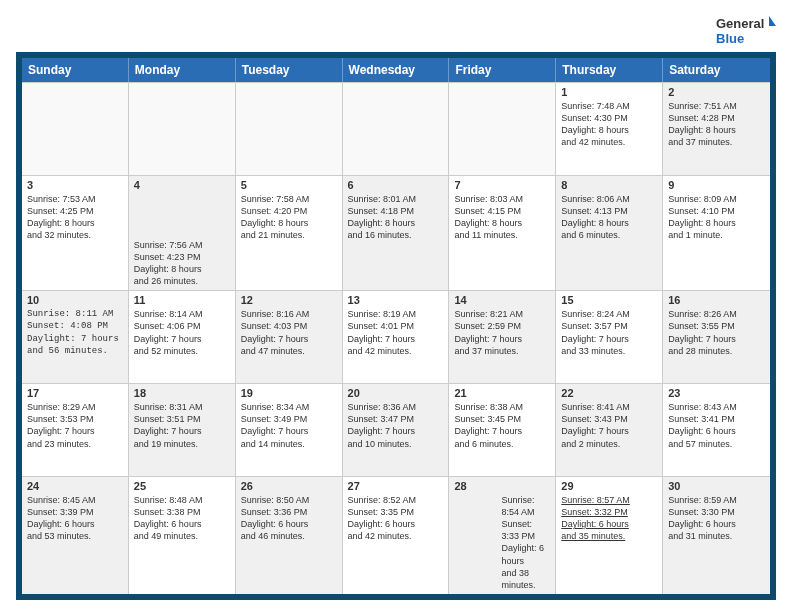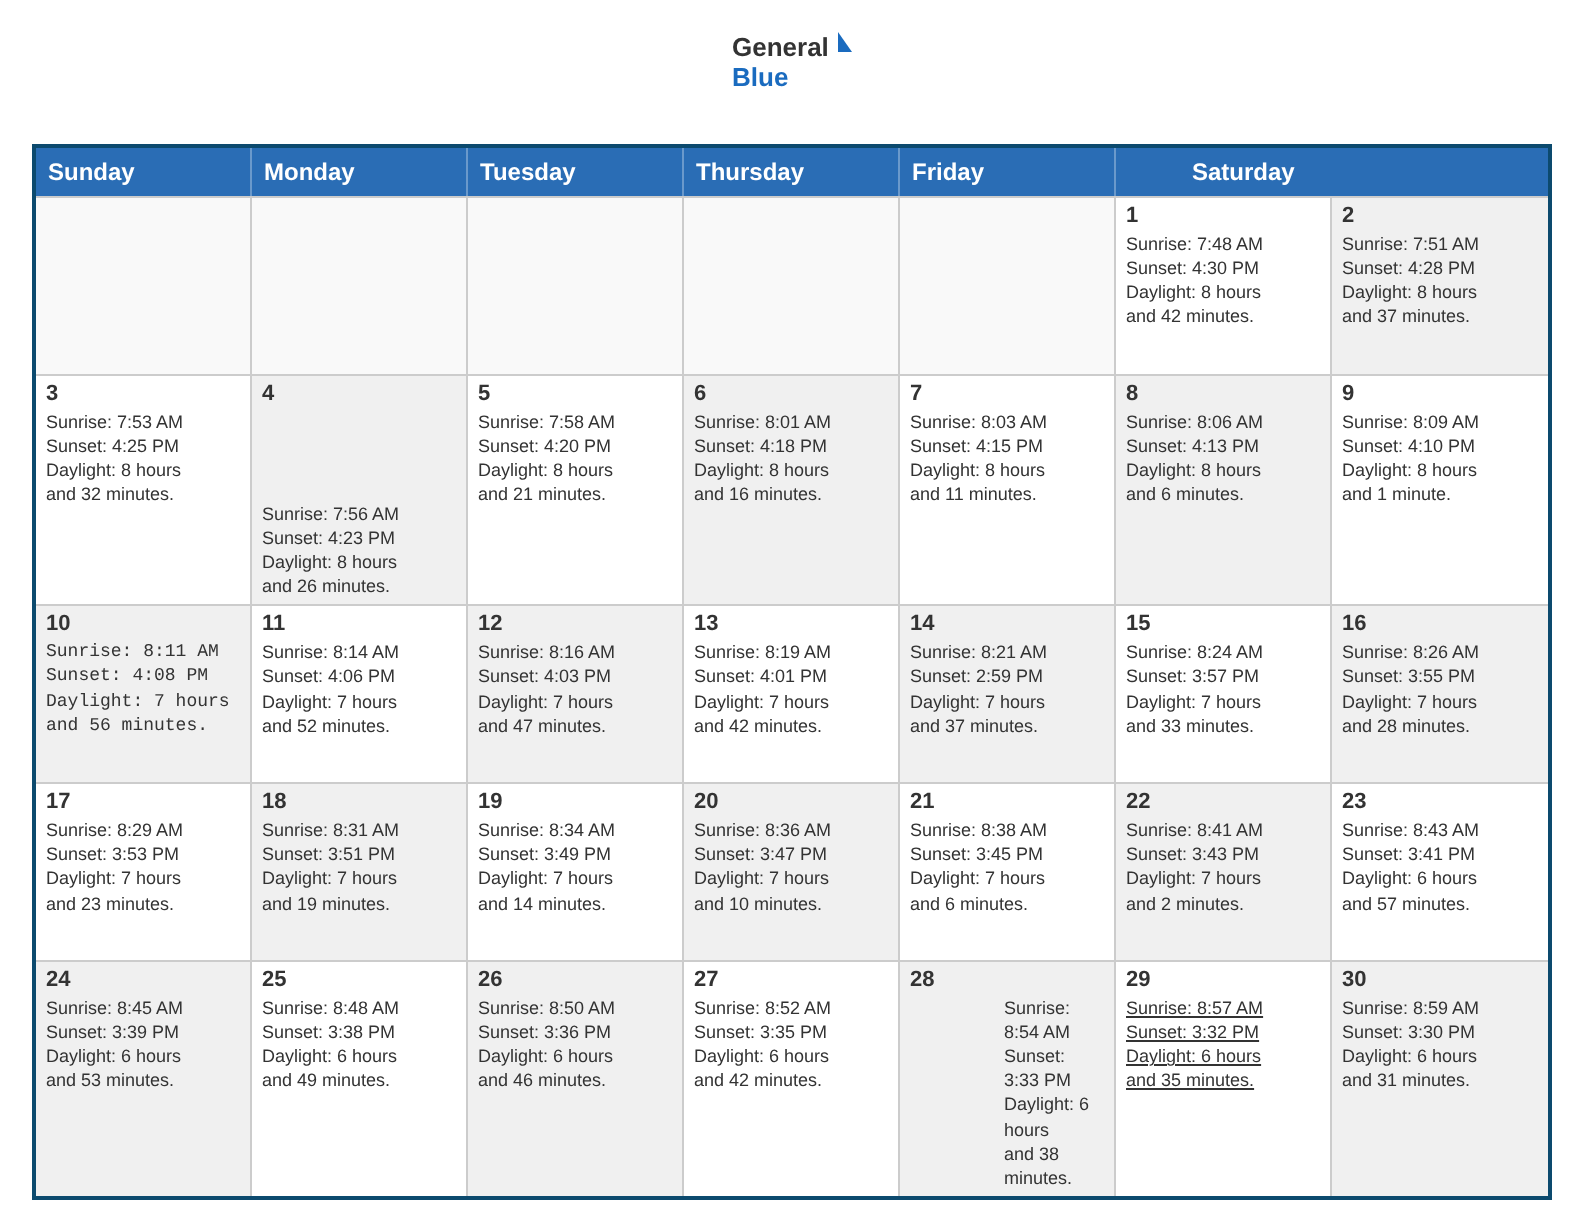--- a/index.html
+++ b/index.html
@@ -12,23 +12,23 @@
     }
     .page {
       width: 792px;
       height: 612px;
       padding: 12px 16px;
       display: flex;
       flex-direction: column;
     }
     .header {
       display: flex;
-      justify-content: center;
+      justify-content: flex-end;
       align-items: flex-start;
-      margin-bottom: 24px;
+      margin-bottom: 4px;
     }
     .logo {
       display: flex;
       align-items: center;
       gap: 4px;
     }
     .title-block {
       text-align: right;
     }
     .month-title {
@@ -38,36 +38,36 @@
       line-height: 1.1;
     }
     .location {
       font-size: 14px;
       color: #555;
     }
     .calendar {
       flex: 1;
       display: flex;
       flex-direction: column;
-      border: 2px solid #0c4a6e;
+      border: 6px solid #0c4a6e;
     }
     .cal-header-row {
       display: grid;
       grid-template-columns: repeat(7, 1fr);
       background: #2a6db5;
     }
     .cal-header-cell {
       color: #fff;
       font-weight: bold;
       font-size: 12px;
       padding: 5px 6px;
       text-align: left;
       border-right: 1px solid rgba(255,255,255,0.3);
     }
-    .cal-header-cell:last-child { border-right: none; margin-left: 32px; }
+    .cal-header-cell:last-child { border-right: none; }
     .cal-body {
       flex: 1;
       display: flex;
       flex-direction: column;
     }
     .cal-row {
       display: grid;
       grid-template-columns: repeat(7, 1fr);
       flex: 1;
       border-top: 1px solid #ccc;
@@ -110,22 +110,23 @@
     <div class="title-block">
       <div class="month-title"></div>
       <div class="location"></div>
     </div>
   </div>
   <div class="calendar">
     <div class="cal-header-row" id="cal-header">
         <div class="cal-header-cell">Sunday</div>
         <div class="cal-header-cell">Monday</div>
         <div class="cal-header-cell">Tuesday</div>
+        <div class="cal-header-cell">Wednesday</div>
+        <div class="cal-header-cell">Friday</div>
         <div class="cal-header-cell">Thursday</div>
-        <div class="cal-header-cell">Friday</div>
         <div class="cal-header-cell">Saturday</div>
       </div>
     <div class="cal-body" id="cal-body">
         <div class="cal-row">
           <div class="cal-cell empty"></div>
           <div class="cal-cell empty"></div>
           <div class="cal-cell empty"></div>
           <div class="cal-cell empty"></div>
           <div class="cal-cell empty"></div>
           <div class="cal-cell">

